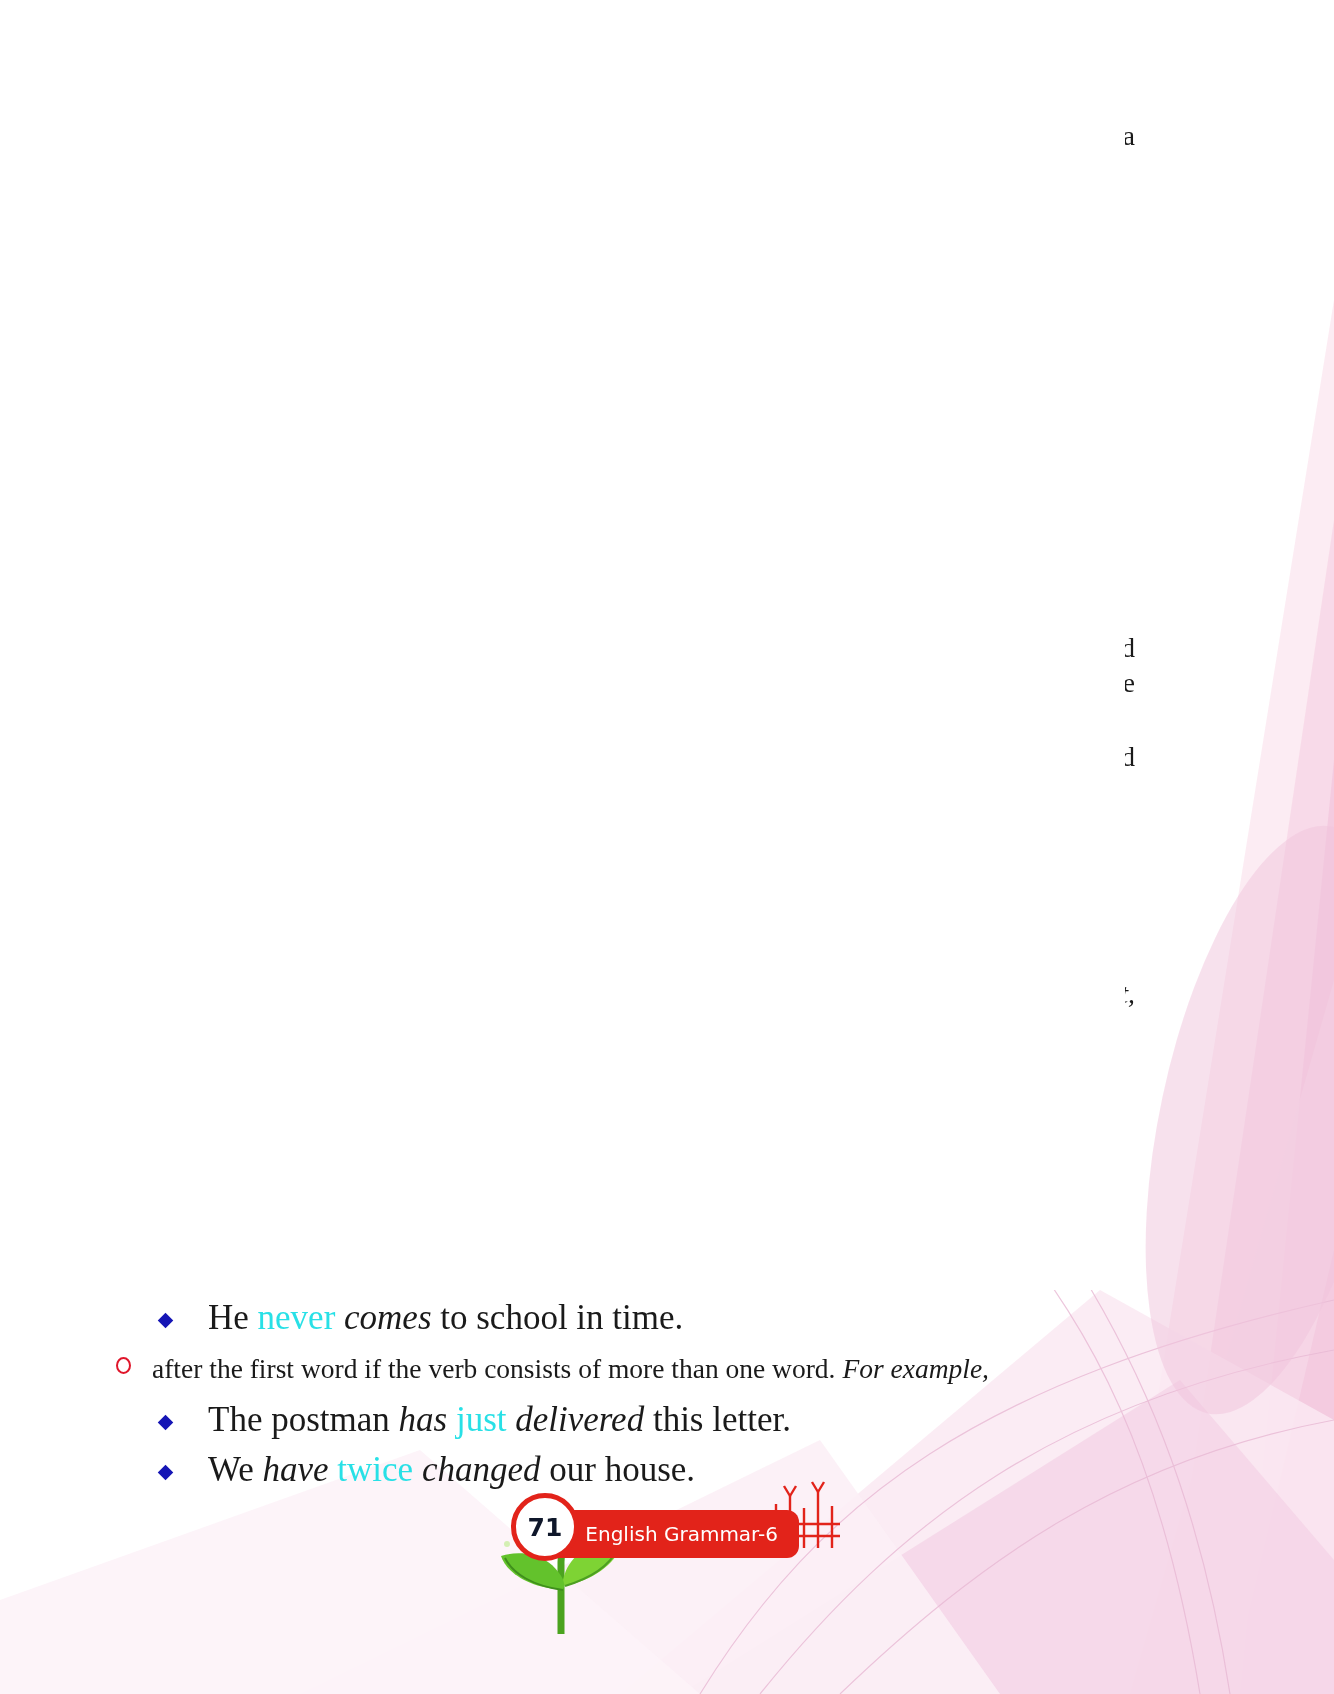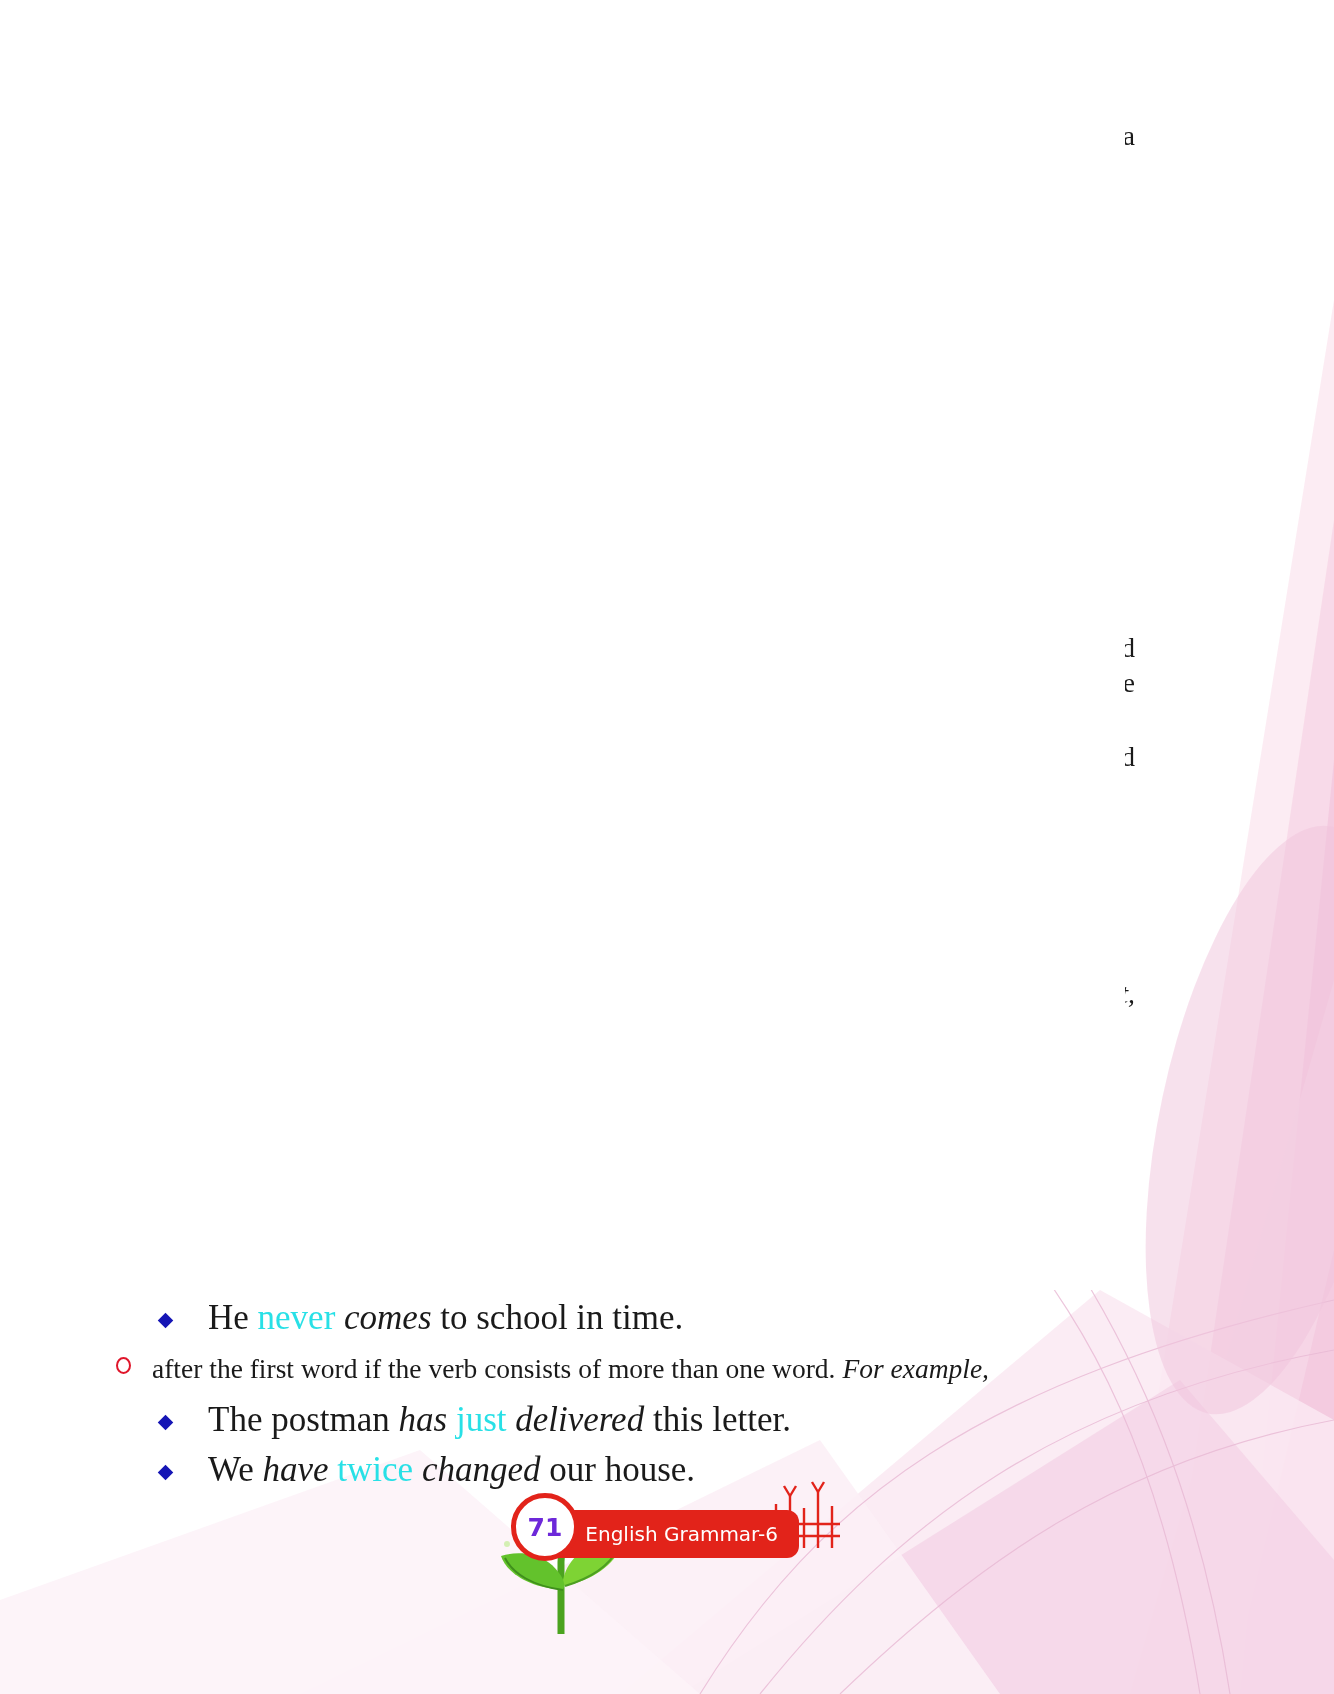--- a/index.html
+++ b/index.html
@@ -102,21 +102,21 @@
   .footer{
     position:absolute;left:0;bottom:60px;width:1334px;height:200px;z-index:3;
   }
   .leafwrap{position:absolute;left:497px;bottom:0;width:130px;height:140px;}
   .pagecircle{
     position:absolute;left:511px;bottom:73px;
     width:58px;height:58px;border-radius:50%;
     background:#fff;border:5px solid #e2231a;
     display:flex;align-items:center;justify-content:center;
     font-family:"DejaVu Sans","Liberation Sans",sans-serif;
-    font-weight:bold;font-size:25px;color:#6d28d9;
+    font-weight:bold;font-size:25px;color:#0f172a;
     z-index:5;
   }
   .banner{
     position:absolute;left:556px;bottom:76px;
     height:48px;min-width:222px;
     background:#e2231a;
     border-radius:4px 12px 12px 4px;
     display:flex;align-items:center;justify-content:flex-end;
     padding-right:21px;
     color:#fff;

